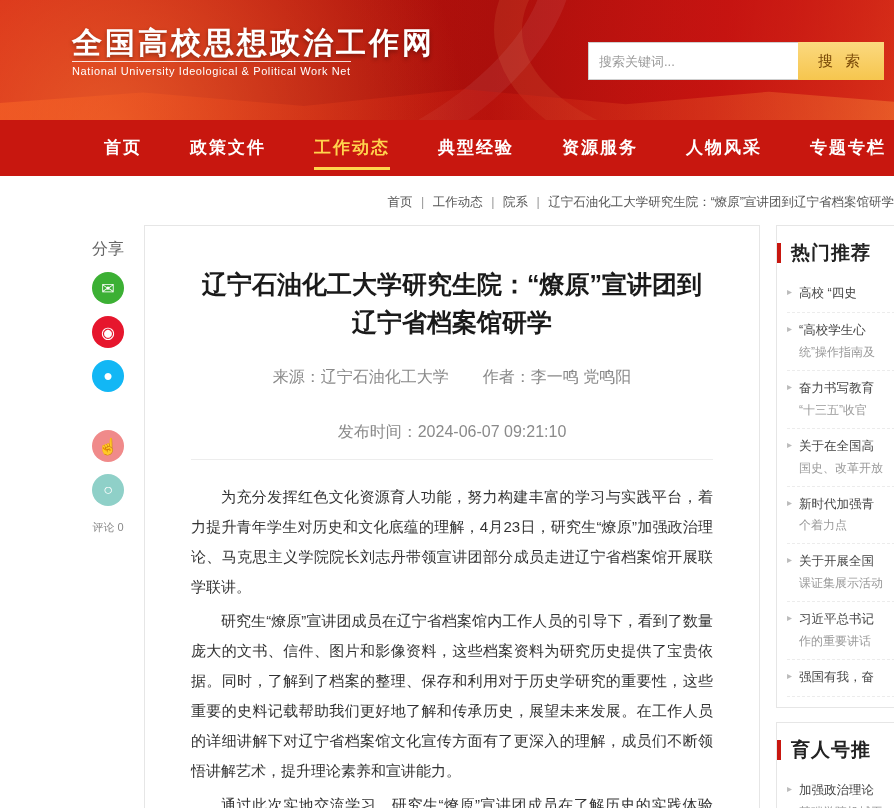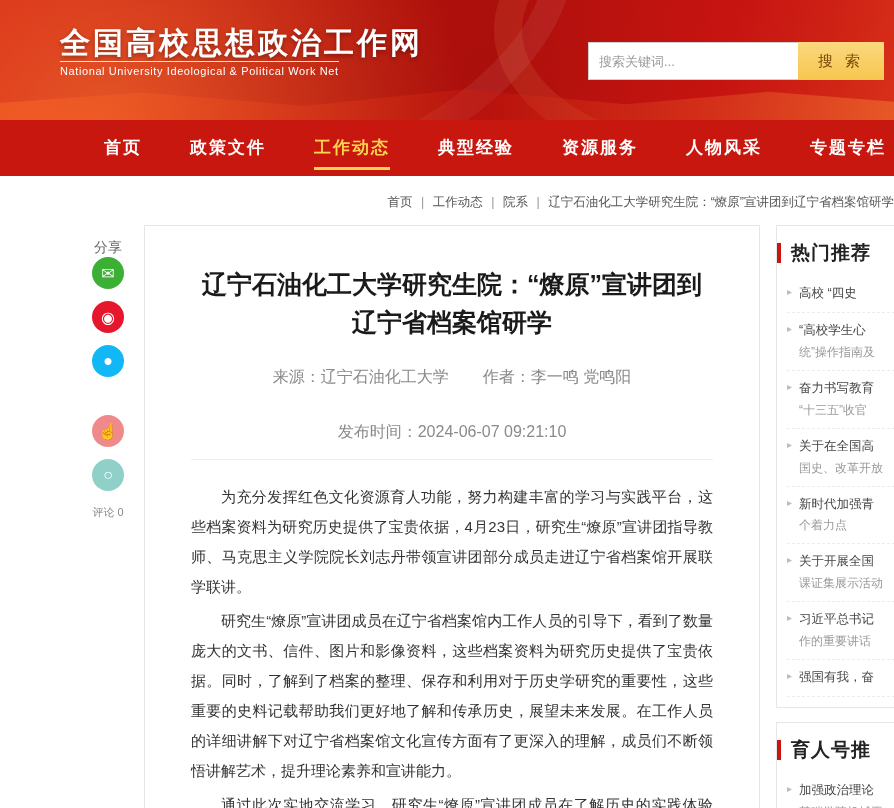--- a/index.html
+++ b/index.html
@@ -29,21 +29,21 @@
     opacity:.55;
   }
   .swoosh {
     position:absolute; border-radius:50%;
     border: 28px solid rgba(255,255,255,0.07);
     pointer-events:none;
   }
   .swoosh.s1 { width: 760px; height: 420px; left:-180px; top:-200px; transform: rotate(-12deg); }
   .swoosh.s2 { width: 520px; height: 300px; right:-120px; top:-120px; border-color: rgba(255,200,120,0.10); }
 
-  .logo-wrap { position:absolute; left:60px; top:26px; z-index:3; }
+  .logo-wrap { position:absolute; left:72px; top:26px; z-index:3; }
   .logo-cn {
     font-family: "DejaVu Serif", serif;
     font-weight: 700;
     color:#ffffff;
     font-size: 30px;
     letter-spacing: 3px;
     line-height: 1.15;
     text-shadow: 0 2px 4px rgba(0,0,0,.35);
     white-space: nowrap;
   }
@@ -134,21 +134,21 @@
     padding-left: 72px;
   }
   .share-col {
     width: 72px;
     padding-top: 14px;
     display:flex;
     flex-direction:column;
     align-items:center;
     flex: 0 0 72px;
   }
-  .share-title { font-size:14px; color:#666; }
+  .share-title { font-size:16px; color:#666; margin-bottom:12px; }
   .share-icon {
     width: 32px; height:32px; border-radius:50%;
     margin-bottom: 12px;
     display:flex; align-items:center; justify-content:center;
     color:#fff; font-size:16px; cursor:pointer;
   }
   .ic-wechat { background:#3cb034; }
   .ic-weibo  { background:#e6162d; }
   .ic-qq     { background:#12b7f5; }
   .ic-like   { background:#f08a8a; margin-top: 26px; }
@@ -291,21 +291,21 @@
     </div>
 
     <div class="article">
       <h1 class="art-title">辽宁石油化工大学研究生院：“燎原”宣讲团到辽宁省档案馆研学</h1>
       <div class="art-meta">
         <span>来源：辽宁石油化工大学</span>
         <span>作者：李一鸣 党鸣阳</span>
         <span>发布时间：2024-06-07 09:21:10</span>
       </div>
       <div class="art-body">
-        <p>为充分发挥红色文化资源育人功能，努力构建丰富的学习与实践平台，这些档案资料为研究历史提供了宝贵依据，4月23日，研究生“燎原”宣讲团指导教师、马克思主义学院院长刘志丹带领宣讲团部分成员走进辽宁省档案馆开展联学联讲。</p>
+        <p>为充分发挥红色文化资源育人功能，努力构建丰富的学习与实践平台，着力提升青年学生对历史和文化底蕴的理解，4月23日，研究生“燎原”加强政治理论、马克思主义学院院长刘志丹带领宣讲团部分成员走进辽宁省档案馆开展联学联讲。</p>
         <p>研究生“燎原”宣讲团成员在辽宁省档案馆内工作人员的引导下，看到了数量庞大的文书、信件、图片和影像资料，这些档案资料为研究历史提供了宝贵依据。同时，了解到了档案的整理、保存和利用对于历史学研究的重要性，这些重要的史料记载帮助我们更好地了解和传承历史，展望未来发展。在工作人员的详细讲解下对辽宁省档案馆文化宣传方面有了更深入的理解，成员们不断领悟讲解艺术，提升理论素养和宣讲能力。</p>
         <p>通过此次实地交流学习，研究生“燎原”宣讲团成员在了解历史的实践体验后，能够更好地服务现代社会，发出正确的时代之声。在过程中提升了文化修养，积累了宣讲的技巧与经验，将所学、所感转化为宣讲素材。宣讲团成员表示，要继续了解和关注档案的保护与利用，学习历史文化知识，为“史料、思政、宣讲”融合为一体的创新性发展不断贡献自己的力量。</p>
       </div>
 
     </div>
 
     <div class="rail">
 
       <div class="rail-card">
         <div class="rail-head">热门推荐</div>

